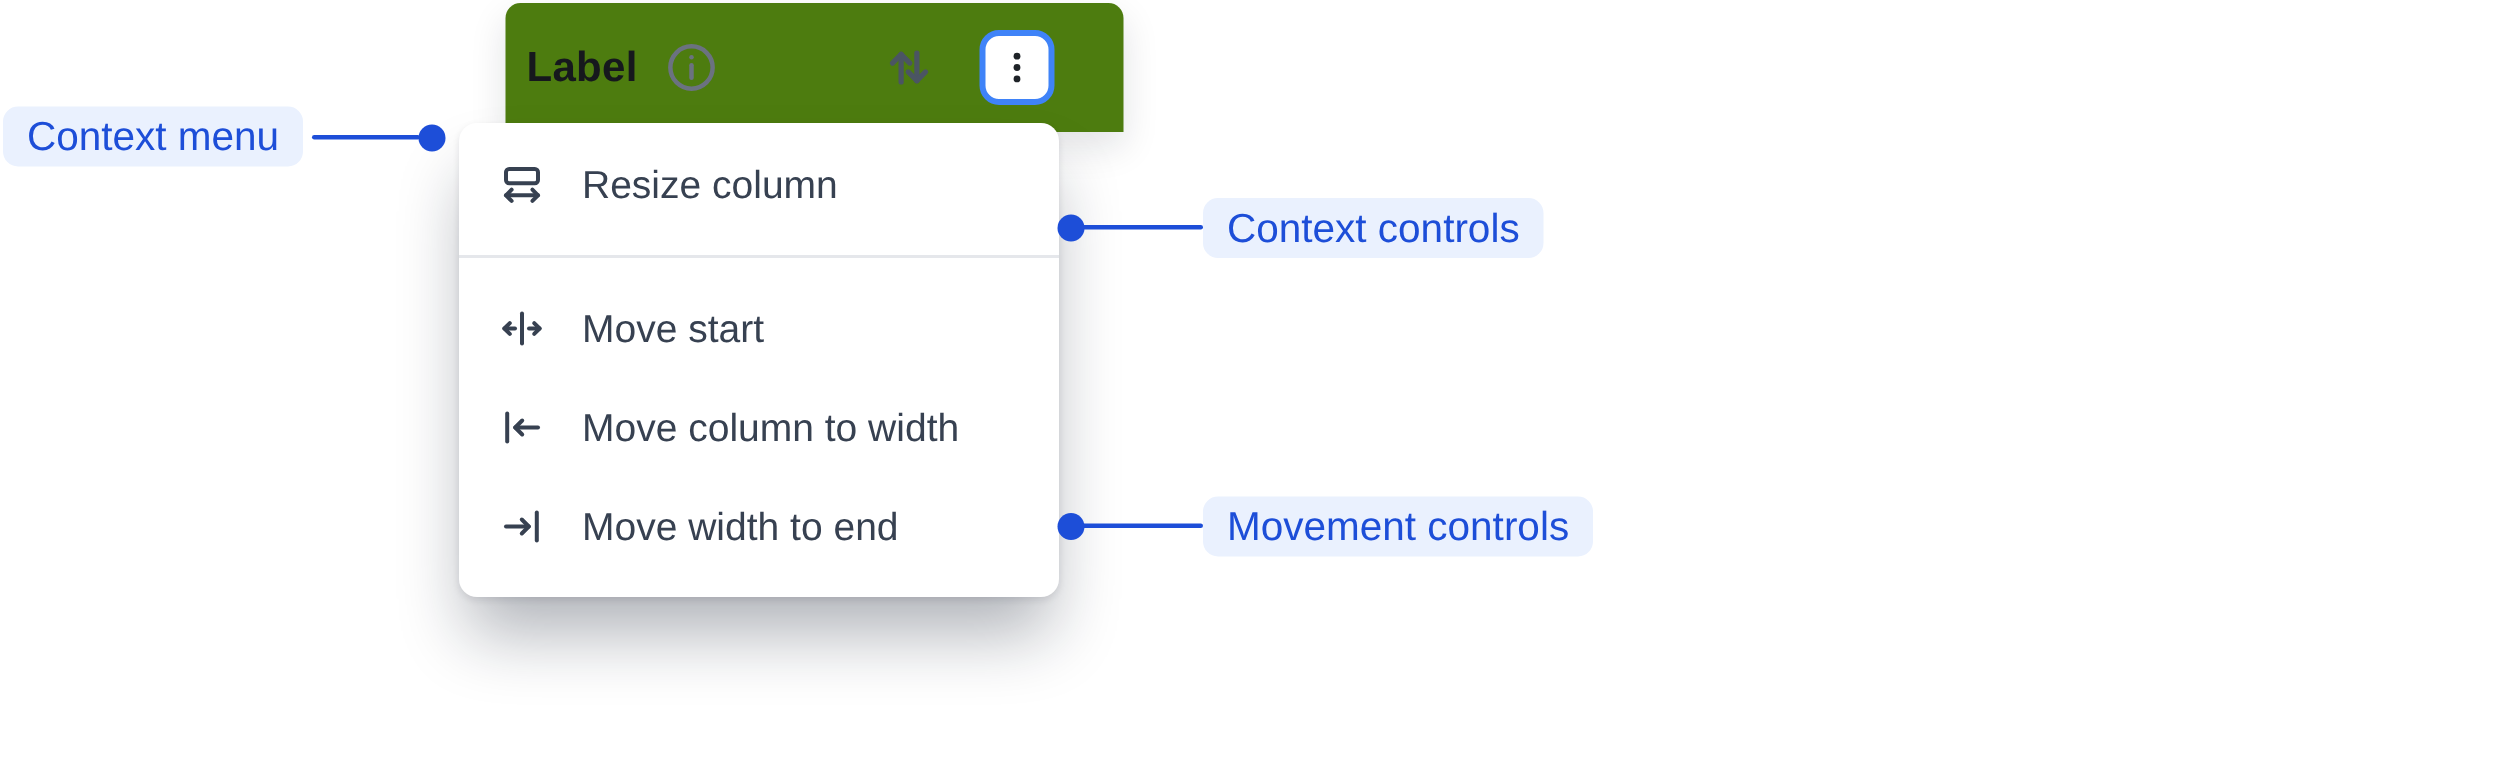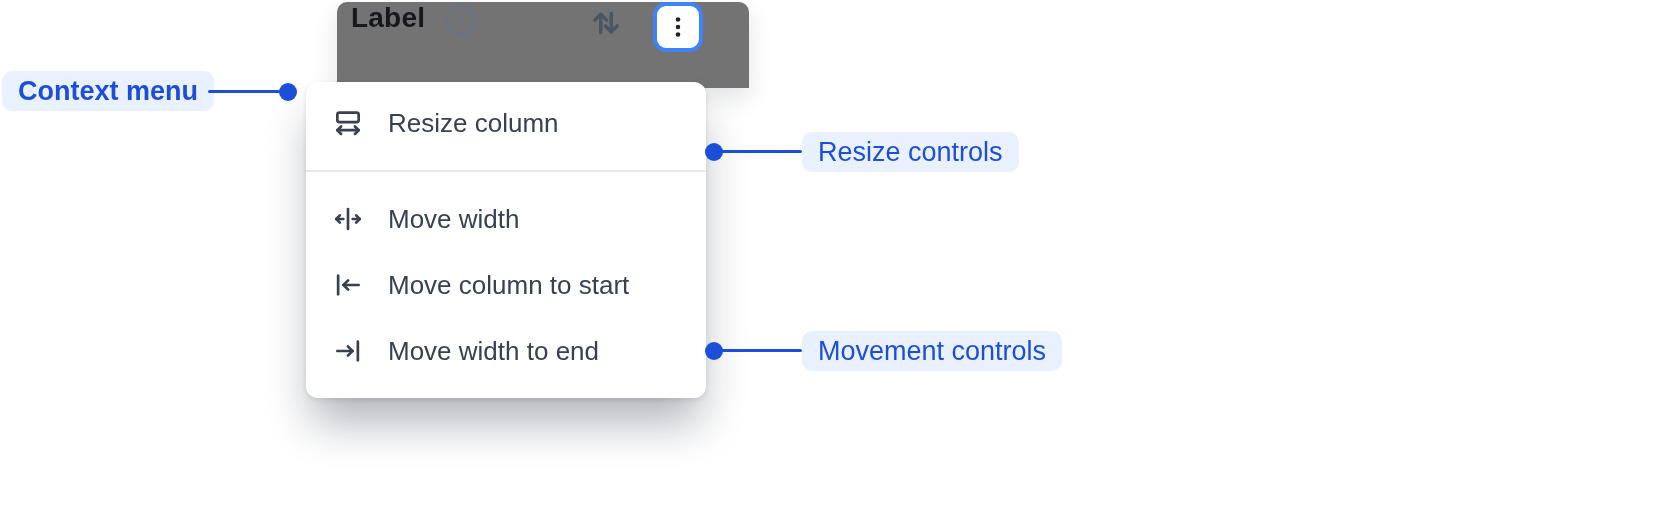--- a/index.html
+++ b/index.html
@@ -11,25 +11,25 @@
     height: 512px;
     background: #ffffff;
     overflow: hidden;
   }
 
   
   .col-header {
     position: absolute;
     left: 337px; top: 2px;
     width: 412px; height: 86px;
-    background: #737373;
+    background: #4d7c0f;
     border-radius: 10px 10px 0 0;
     box-shadow: 0 10px 24px rgba(15,23,42,0.12);
     display: flex;
-    align-items: flex-start;
+    align-items: center;
     padding: 0 46px 0 14px;
   }
   .col-header .hdr-label {
     font-size: 28px;
     font-weight: 700;
     color: #16181d;
     letter-spacing: 0.2px;
     margin-right: 18px;
   }
   .icon { display: inline-flex; align-items: center; justify-content: center; }
@@ -84,21 +84,21 @@
     background: #eaf1fe;
     border-radius: 10px;
     display: inline-flex;
     align-items: center;
     padding: 0 16px;
     font-size: 27px;
     font-weight: 500;
     color: #1d4ed8;
     white-space: nowrap;
   }
-  .pill-context  { left: 2px;   top: 71px; font-weight: bold;  }
+  .pill-context  { left: 2px;   top: 71px;  }
   .pill-resize   { left: 802px; top: 132px; }
   .pill-movement { left: 802px; top: 331px; justify-content: flex-end; }
 
   .connector {
     position: absolute;
     height: 3px;
     background: #1d4ed8;
     border-radius: 2px;
   }
   .line-context  { left: 208px; top: 90px;  width: 72px; }
@@ -171,32 +171,32 @@
     <div class="menu-item">
       <span class="icon">
         <svg class="stroke-ic" viewBox="0 0 24 24">
           <path d="M12 4.5v15"></path>
           <path d="M8.5 12H3.2"></path>
           <path d="M5.9 9.3L3.2 12l2.7 2.7"></path>
           <path d="M15.5 12h5.3"></path>
           <path d="M18.1 9.3l2.7 2.7-2.7 2.7"></path>
         </svg>
       </span>
-      <span>Move width</span>
+      <span>Move start</span>
     </div>
 
     <div class="menu-item">
       <span class="icon">
         <svg class="stroke-ic" viewBox="0 0 24 24">
           <path d="M4.6 5v14"></path>
           <path d="M20 12H8.6"></path>
           <path d="M12.1 8.5L8.6 12l3.5 3.5"></path>
         </svg>
       </span>
-      <span>Move column to start</span>
+      <span>Move column to width</span>
     </div>
 
     <div class="menu-item">
       <span class="icon">
         <svg class="stroke-ic" viewBox="0 0 24 24">
           <path d="M19.4 5v14"></path>
           <path d="M4 12h11.4"></path>
           <path d="M11.9 8.5l3.5 3.5-3.5 3.5"></path>
         </svg>
       </span>
@@ -207,21 +207,21 @@
 
   <div class="pill pill-context">
     <span>Context menu</span>
   </div>
   <div class="connector line-context"></div>
   <div class="conn-dot dot-context"></div>
 
   <div class="conn-dot dot-resize"></div>
   <div class="connector line-resize"></div>
   <div class="pill pill-resize">
-    <span>Resize controls</span>
+    <span>Context controls</span>
   </div>
 
   <div class="conn-dot dot-movement"></div>
   <div class="connector line-movement"></div>
   <div class="pill pill-movement">
     <span>Movement controls</span>
   </div>
 
 </div>
 

